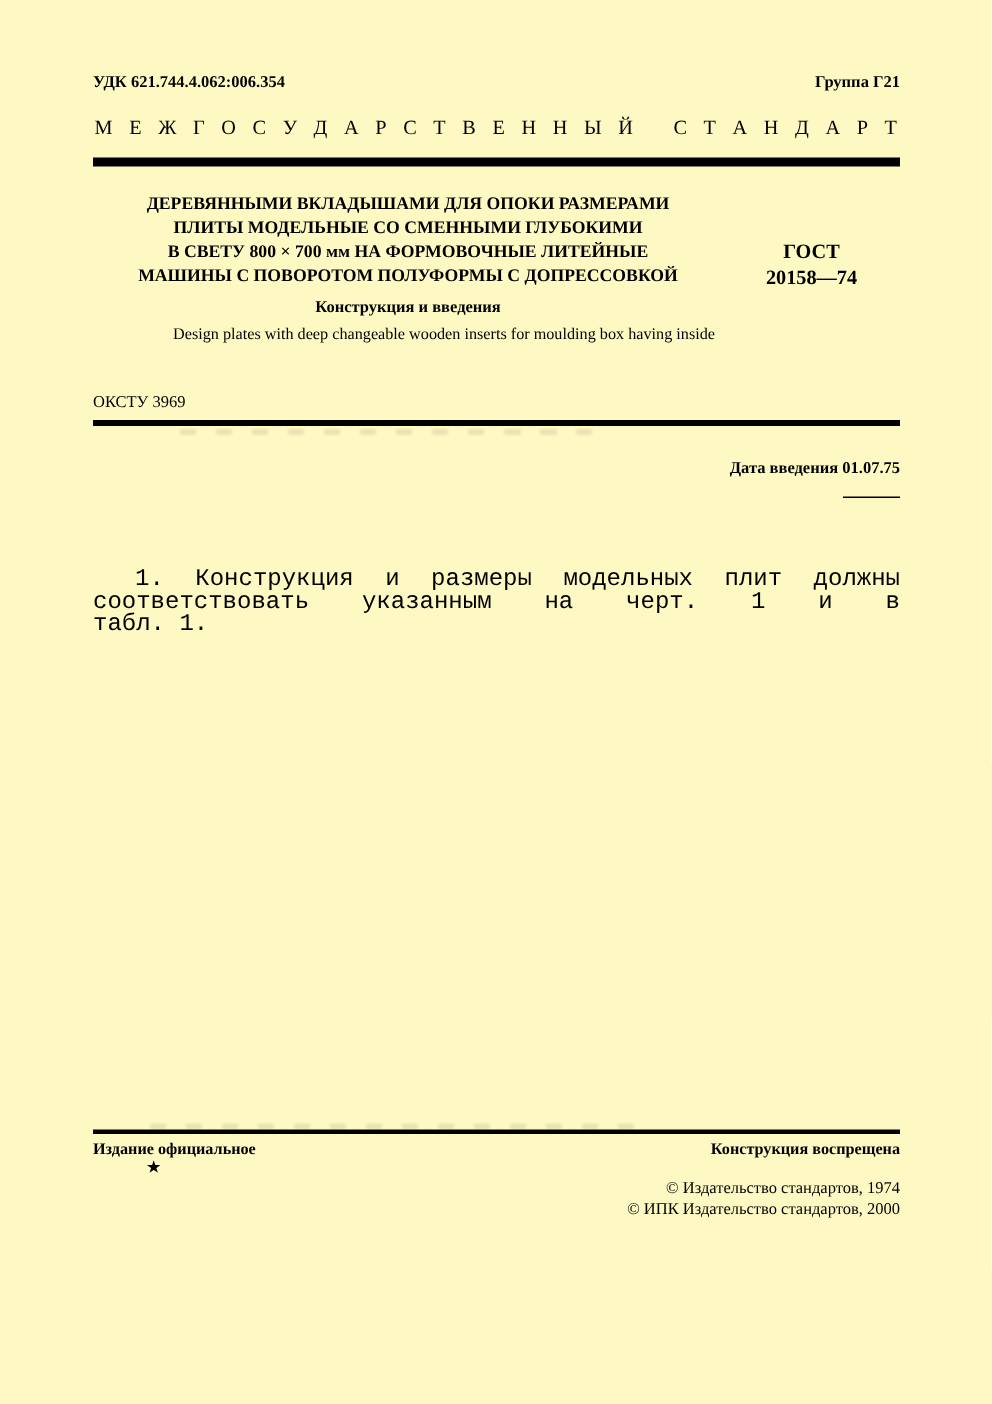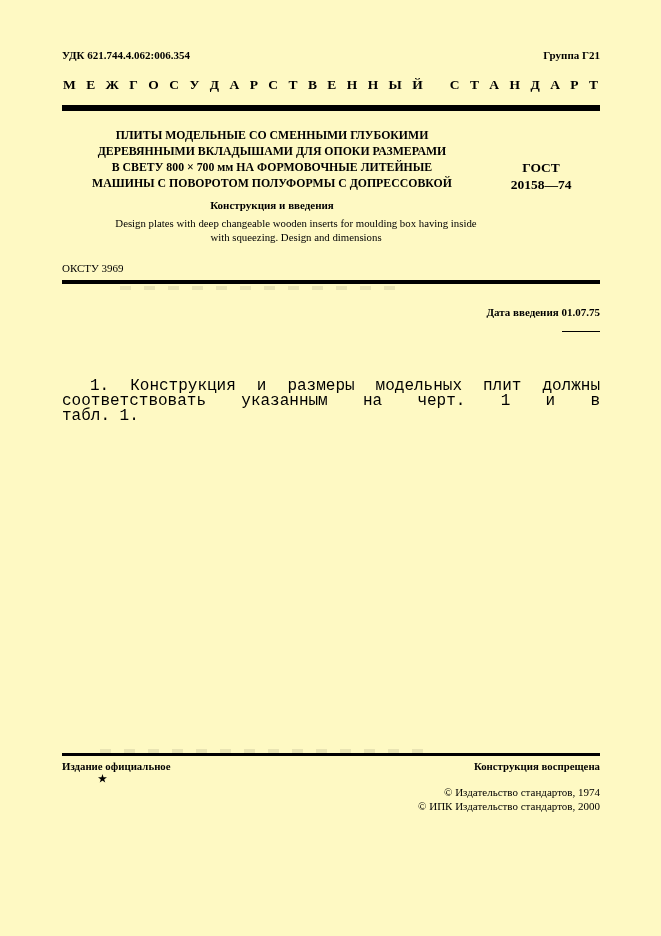--- a/index.html
+++ b/index.html
@@ -14,21 +14,21 @@
   }
   
   .head-row {
     position: absolute; left: 62px; right: 61px; top: 49px;
     display: flex; justify-content: space-between;
     font-weight: bold; font-size: 11px;
   }
   
   .standard-type {
     position: absolute; left: 63px; right: 63px; top: 77px;
-    font-weight: bold; font-size: 13.5px;
+    font-weight: normal; font-size: 13.5px;
     text-align: justify; text-align-last: justify;
   }
   .rule { position: absolute; left: 62px; right: 61px; background: #000; }
   .rule-top    { top: 105px; height: 6px; }
   .rule-mid    { top: 280px; height: 4px; }
   .rule-bottom { top: 753px; height: 3px; }
 
   .title-area { position: absolute; left: 62px; top: 127px; width: 538px; display: flex; }
   .title-left { width: 420px; text-align: center; }
   .title-line { font-weight: bold; font-size: 11.8px; line-height: 16px; }
@@ -77,35 +77,34 @@
     <span>УДК 621.744.4.062:006.354</span>
     <span>Группа Г21</span>
   </div>
 
   <div class="standard-type">М Е Ж Г О С У Д А Р С Т В Е Н Н Ы Й  С Т А Н Д А Р Т</div>
 
   <div class="rule rule-top"></div>
 
   <div class="title-area">
     <div class="title-left">
+      <div class="title-line">ДЕРЕВЯННЫМИ ВКЛАДЫШАМИ ДЛЯ ОПОКИ РАЗМЕРАМИ</div>
       <div class="title-line">ПЛИТЫ МОДЕЛЬНЫЕ СО СМЕННЫМИ ГЛУБОКИМИ</div>
-      <div class="title-line">ДЕРЕВЯННЫМИ ВКЛАДЫШАМИ ДЛЯ ОПОКИ РАЗМЕРАМИ</div>
       <div class="title-line">В СВЕТУ 800 × 700 мм НА ФОРМОВОЧНЫЕ ЛИТЕЙНЫЕ</div>
       <div class="title-line">МАШИНЫ С ПОВОРОТОМ ПОЛУФОРМЫ С ДОПРЕССОВКОЙ</div>
       <div class="subtitle">Конструкция и введения</div>
     </div>
     <div class="designation">
       <div>ГОСТ</div>
       <div>20158—74</div>
     </div>
   </div>
 
   <div class="annotation">
     <div>Design plates with deep changeable wooden inserts for moulding box having inside</div>
-    <div>with squeezing. Design and dimensions</div>
   </div>
 
   <div class="okstu">ОКСТУ 3969</div>
 
   <div class="rule rule-mid"></div>
   <div class="ghost ghost-1"></div>
 
   <div class="effective-date">
     <span>Дата введения</span>
     <span class="value">01.07.75</span>

